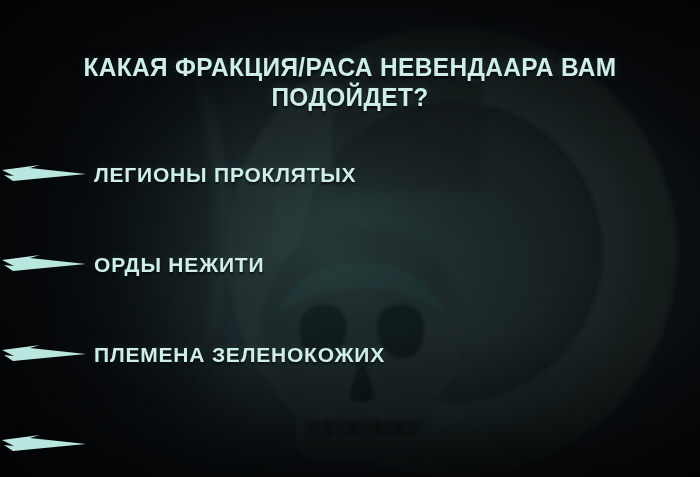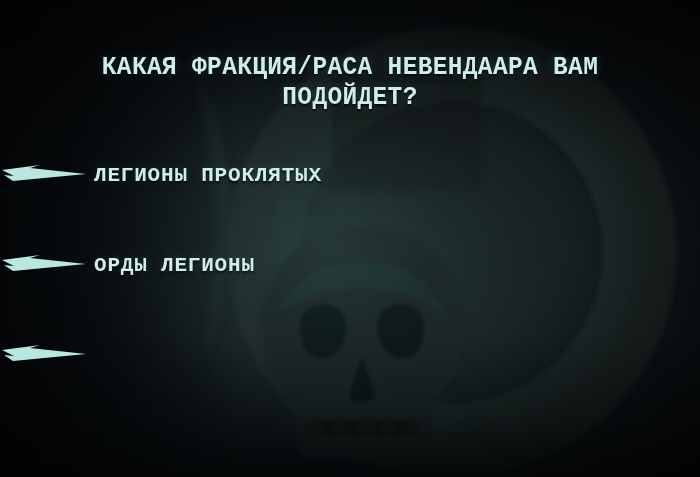--- a/index.html
+++ b/index.html
@@ -6,21 +6,21 @@
     margin: 0;
     padding: 0;
     background: #000;
   }
   #poster {
     position: relative;
     width: 700px;
     height: 477px;
     overflow: hidden;
     background: #0d1316;
-    font-family: Liberation Mono, monospace;
+    font-family: Liberation Sans, sans-serif;
     -webkit-font-smoothing: antialiased;
   }
 
   
   .bg-layer {
     position: absolute;
     inset: 0;
     pointer-events: none;
   }
   .bg-base {
@@ -188,23 +188,31 @@
         </span>
         <span class="option-label">ЛЕГИОНЫ ПРОКЛЯТЫХ</span>
       </div>
 
       <div class="option-row">
         <span class="arrow">
           <svg viewBox="0 0 86 34">
             <path d="M2 12 L14 18 L4 17 L13 23 L86 16 L30 10 L40 7 L2 12 Z" fill="#b9e6de"></path>
           </svg>
         </span>
-        <span class="option-label">ОРДЫ ЛЕГИОНЫ</span>
-      </div>
-
+        <span class="option-label">ОРДЫ НЕЖИТИ</span>
+      </div>
+
+      <div class="option-row">
+        <span class="arrow">
+          <svg viewBox="0 0 86 34">
+            <path d="M2 12 L14 18 L4 17 L13 23 L86 16 L30 10 L40 7 L2 12 Z" fill="#b9e6de"></path>
+          </svg>
+        </span>
+        <span class="option-label">ПЛЕМЕНА ЗЕЛЕНОКОЖИХ</span>
+      </div>
 
       <div class="option-row">
         <span class="arrow">
           <svg viewBox="0 0 86 34">
             <path d="M2 12 L14 18 L4 17 L13 23 L86 16 L30 10 L40 7 L2 12 Z" fill="#b9e6de"></path>
           </svg>
         </span>
       </div>
 
     </div>

